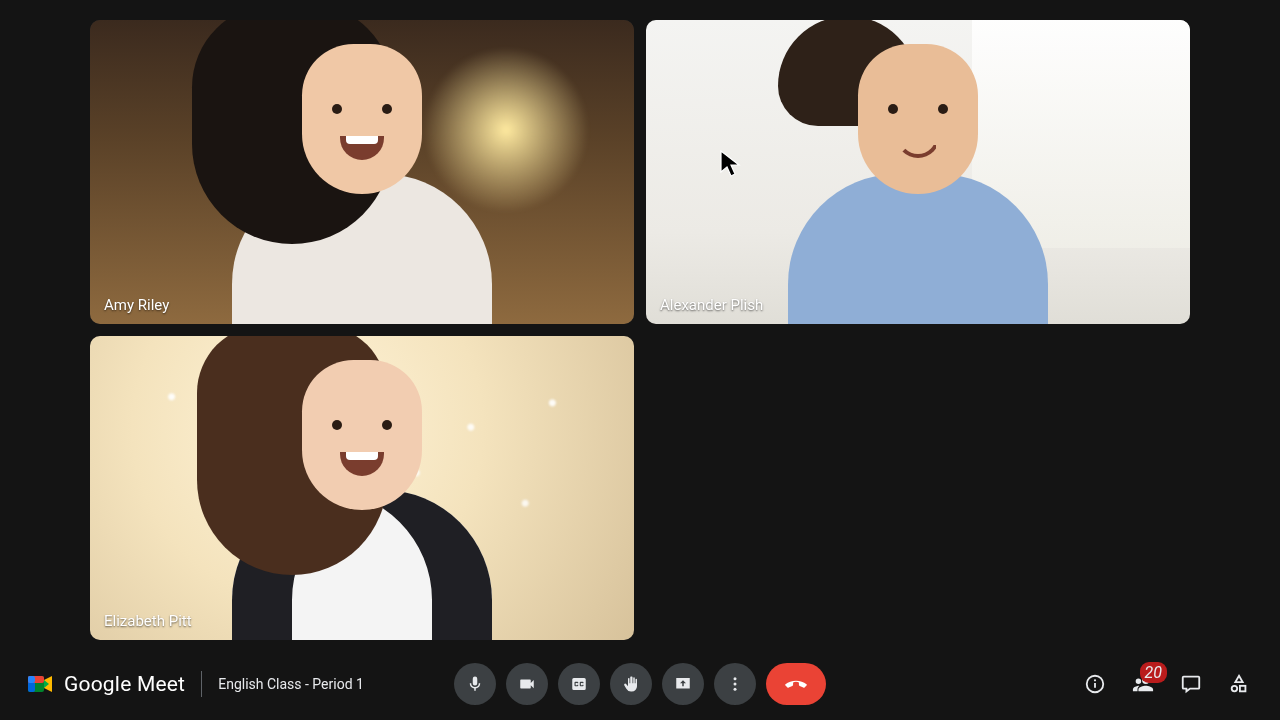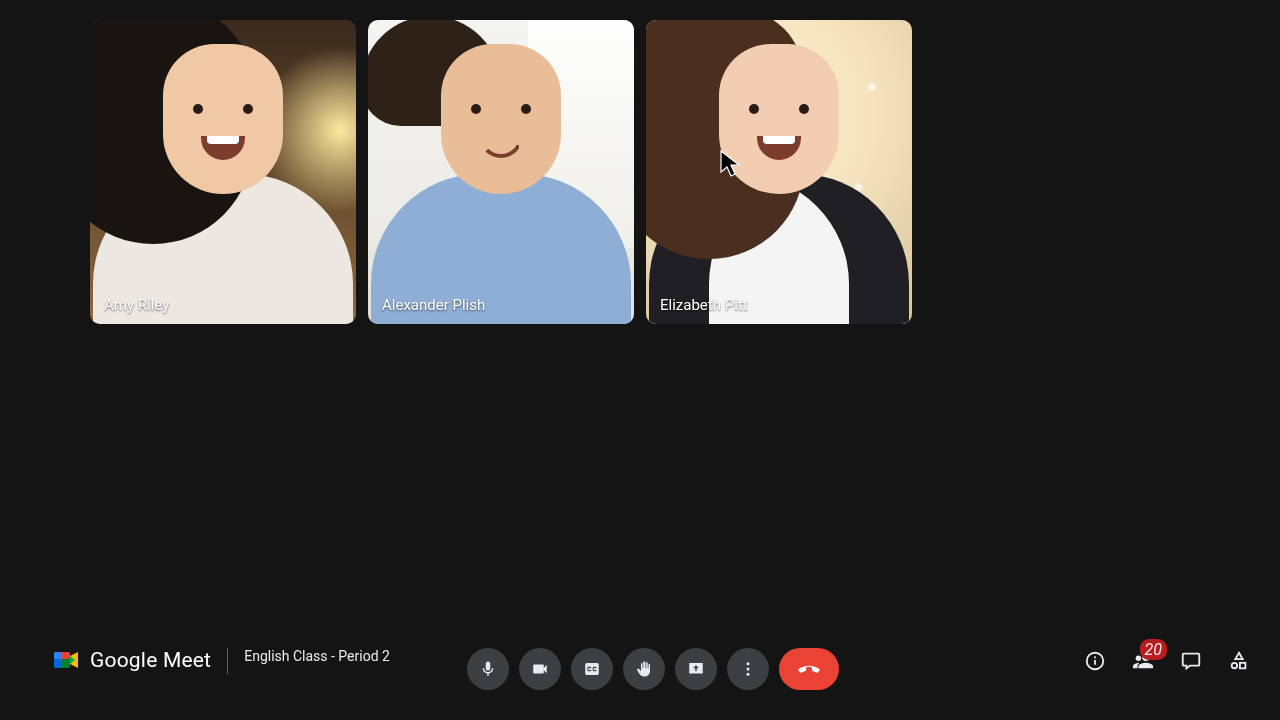--- a/index.html
+++ b/index.html
@@ -1,18 +1,18 @@
 <!DOCTYPE html>
 <html><head>
 <meta charset="utf-8">
 <style>
   * { box-sizing: border-box; margin: 0; padding: 0; }
   html, body { width: 1280px; height: 720px; background: #141414; font-family: 'Google Sans', Roboto, Arial, sans-serif; color: #fff; overflow: hidden; }
   .stage { position: relative; width: 100%; height: 100%; }
-  .grid { position: absolute; top: 20px; left: 90px; right: 90px; bottom: 80px; display: grid; grid-template-columns: 1fr 1fr 1fr 1fr; grid-template-rows: 1fr 1fr; gap: 12px; text-align: right; }
+  .grid { position: absolute; top: 20px; left: 90px; right: 90px; bottom: 80px; display: grid; grid-template-columns: 1fr 1fr; grid-template-rows: 1fr 1fr; gap: 12px; text-align: right; }
   .tile { position: relative; border-radius: 10px; overflow: hidden; background: #2a2a2a; }
   .tile.active { outline: 3px solid #1a73e8; outline-offset: 0; }
   .name { position: absolute; left: 14px; bottom: 10px; font-size: 15px; text-shadow: 0 1px 2px rgba(0,0,0,0.6); font-weight: 400; }
   .speak-badge { position: absolute; top: 12px; right: 12px; width: 30px; height: 30px; border-radius: 50%; background: #1a73e8; display: flex; align-items: center; justify-content: center; gap: 2px; }
   .speak-badge span { width: 3px; background: #fff; border-radius: 2px; }
   .speak-badge span:nth-child(1){ height: 10px; }
   .speak-badge span:nth-child(2){ height: 16px; }
   .speak-badge span:nth-child(3){ height: 10px; }
 
   
@@ -65,21 +65,21 @@
   .smile { position:absolute; width:44px; height:22px; border:4px solid transparent; border-bottom-color:#7a3d2e; border-radius:0 0 40px 40px; left:38px; top:92px; }
   .smile.open { background:#7a3d2e; height:24px; border:none; border-radius:0 0 30px 30px; top:92px; }
   .smile.open::after { content:""; position:absolute; top:0; left:6px; right:6px; height:8px; background:#fff; border-radius:0 0 4px 4px; }
   .eyes { position:absolute; top:60px; left:26px; width:68px; height:10px; }
   .eyes::before, .eyes::after { content:""; position:absolute; width:10px; height:10px; background:#2a1c14; border-radius:50%; top:0; }
   .eyes::before { left:4px; } .eyes::after { right:4px; }
 
   .cursor { position:absolute; top:150px; left:720px; pointer-events:none; }
 
   
-  .bar { position:absolute; left:0; right:0; bottom:0; height:72px; display:flex; align-items:flex-start; padding:0 28px;margin-left:26px; }
+  .bar { position:absolute; left:0; right:0; bottom:0; height:72px; display:flex; align-items:center; padding:0 28px; }
   .brand { display:flex; align-items:center; gap:10px; }
   .brand-text { font-size:21px; font-weight:400; letter-spacing:0.2px; }
   .divider { width:1px; height:26px; background:#5f6368; margin:0 16px; }
   .meeting { font-size:14px; color:#e8eaed; }
   .center { position:absolute; left:50%; transform:translateX(-50%); display:flex; gap:10px; align-items:center; }
   .btn { width:42px; height:42px; border-radius:50%; background:#3c4043; display:flex; align-items:center; justify-content:center; cursor:pointer; }
   .btn.end { width:60px; border-radius:22px; background:#ea4335; }
   .right { margin-left:auto; display:flex; gap:22px; align-items:center; }
   .ibtn { width:26px; height:26px; display:flex; align-items:center; justify-content:center; cursor:pointer; position:relative; }
   .badge { position:absolute; top:-9px; right:-11px; background:#b91c1c; color:#e8eaed; font-size:16px; padding:1px 5px; border-radius:9px; line-height:1.2;font-style:italic; }
@@ -150,21 +150,21 @@
         <rect x="0" y="3" width="16" height="16" rx="2" fill="#00832d"></rect>
         <rect x="0" y="3" width="7" height="16" rx="2" fill="#0066da"></rect>
         <rect x="0" y="3" width="16" height="7" rx="2" fill="#e94235"></rect>
         <rect x="0" y="3" width="7" height="7" rx="2" fill="#2684fc"></rect>
         <path d="M16 7 L24 3 L24 19 L16 15 Z" fill="#ffba00"></path>
         <path d="M16 7 L21 11 L16 15 Z" fill="#00ac47"></path>
       </svg>
       <span class="brand-text">Google Meet</span>
     </div>
     <div class="divider"></div>
-    <div class="meeting">English Class - Period 2</div>
+    <div class="meeting">English Class - Period 1</div>
 
     <div class="center">
       <div class="btn" title="Microphone">
         <svg width="18" height="18" viewBox="0 0 24 24" fill="#e8eaed">
             <path d="M12 14a3 3 0 0 0 3-3V5a3 3 0 1 0-6 0v6a3 3 0 0 0 3 3zm5-3a5 5 0 0 1-10 0H5a7 7 0 0 0 6 6.92V21h2v-3.08A7 7 0 0 0 19 11h-2z"></path>
           </svg>
       </div>
       <div class="btn" title="Camera">
         <svg width="18" height="18" viewBox="0 0 24 24" fill="#e8eaed">
             <path d="M17 10.5V7a1 1 0 0 0-1-1H4a1 1 0 0 0-1 1v10a1 1 0 0 0 1 1h12a1 1 0 0 0 1-1v-3.5l4 4v-11l-4 4z"></path>

